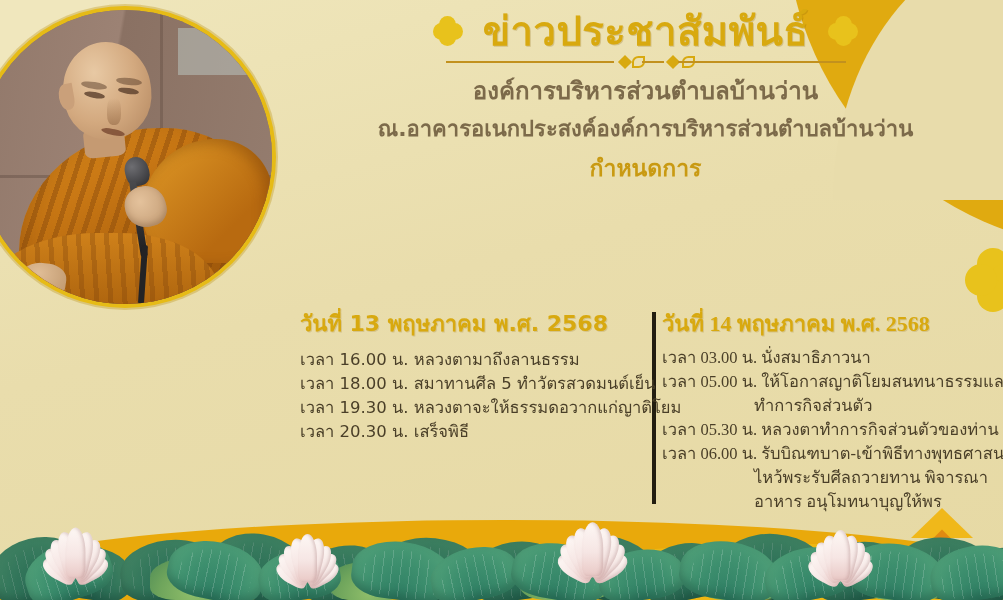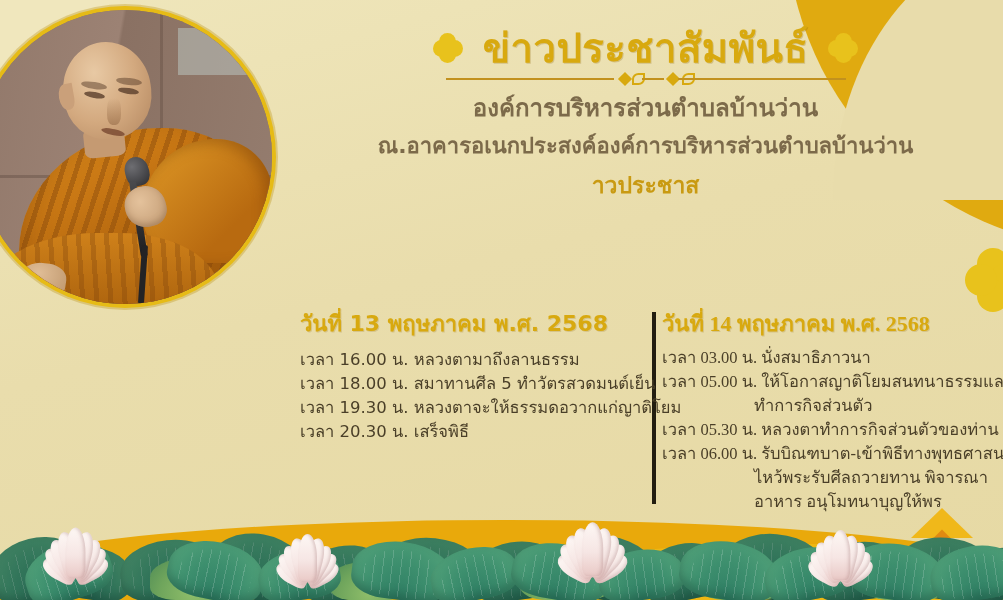--- a/index.html
+++ b/index.html
@@ -118,21 +118,21 @@
     position:absolute; left:55%; top:80%; width:2%; height:20%;
     background:#232325; border-radius:2px; transform:rotate(4deg);
   }
   .hand2 {
     position:absolute; left:14%; top:86%; width:16%; height:12%;
     background:radial-gradient(ellipse at 40% 30%,#e0bd96,#bb9369);
     border-radius:50% 40% 40% 50%; transform:rotate(8deg);
   }
 
   
-  .header { position:absolute; left:288px; top:26px; width:715px; text-align:center; }
+  .header { position:absolute; left:288px; top:9px; width:715px; text-align:center; }
   .title-row { display:flex; align-items:center; justify-content:center; gap:20px; }
   .quatrefoil {
     width:30px; height:30px; position:relative; flex:0 0 auto;
   }
   .quatrefoil i {
     position:absolute; width:17px; height:17px; background:#e8c21c; border-radius:50%;
   }
   .quatrefoil i:nth-child(1){ left:6.5px; top:0; }
   .quatrefoil i:nth-child(2){ left:13px; top:6.5px; }
   .quatrefoil i:nth-child(3){ left:6.5px; top:13px; }
@@ -341,21 +341,21 @@
       <span class="dia d1"></span>
       <span class="sw s1"></span>
       <span class="ln m"></span>
       <span class="sw s2"></span>
       <span class="dia d2"></span>
       <span class="ln r"></span>
     </div>
 
     <div class="org-line">องค์การบริหารส่วนตำบลบ้านว่าน</div>
     <div class="venue-line">ณ.อาคารอเนกประสงค์องค์การบริหารส่วนตำบลบ้านว่าน</div>
-    <div class="agenda-word">าวประชาส</div>
+    <div class="agenda-word">กำหนดการ</div>
   </div>
 
   <div class="edge-quat">
     <i></i>
       <i></i>
       <i></i>
       <i></i>
   </div>
 
   <div class="schedule">

